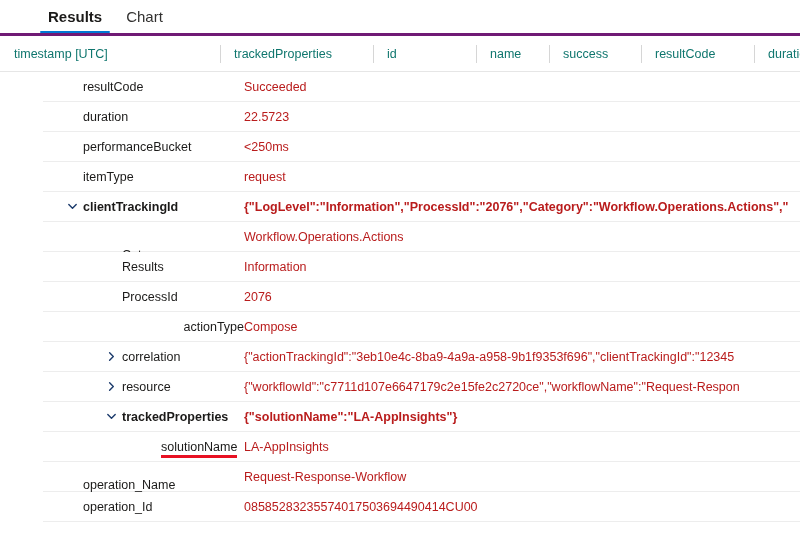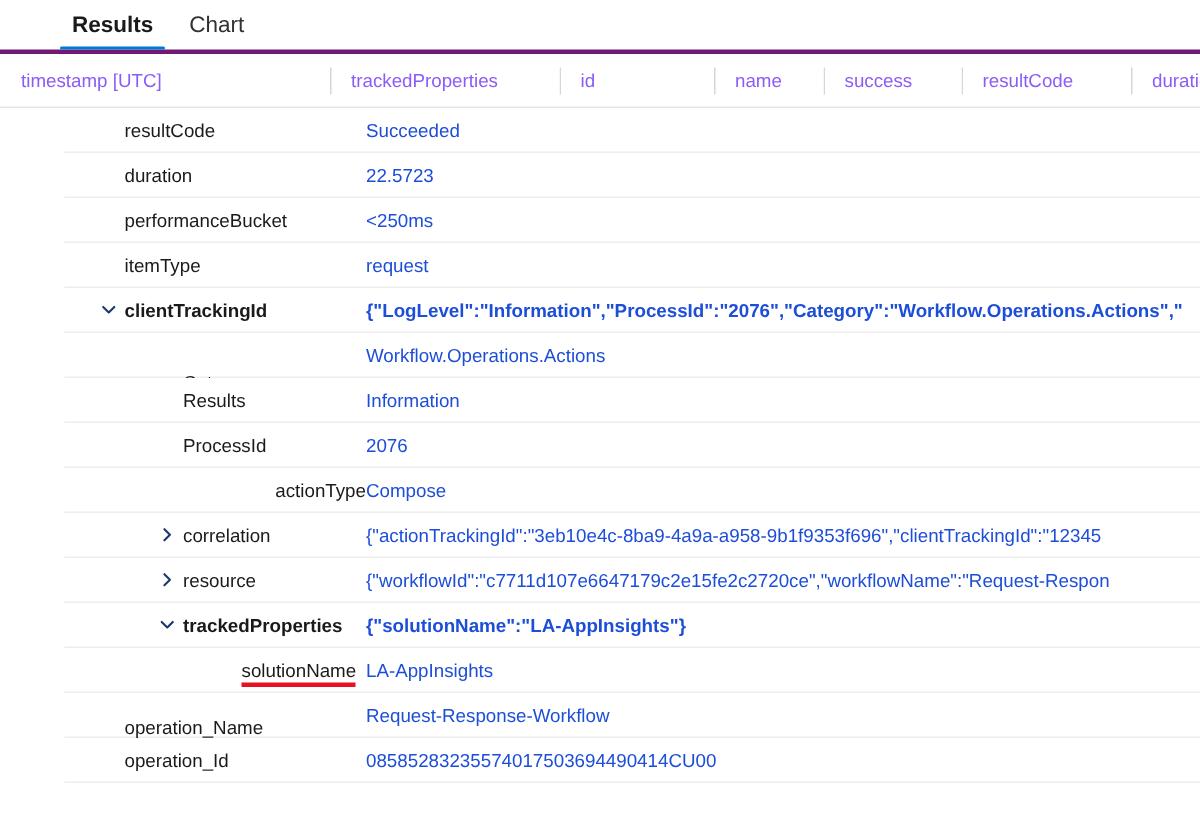--- a/index.html
+++ b/index.html
@@ -45,21 +45,21 @@
   .colheader {
     height: 36px;
     display: flex;
     align-items: center;
     border-bottom: 1px solid #e6e6e6;
     background: #ffffff;
     position: relative;
   }
   .colh {
     font-size: 12.5px;
-    color: #8b5cf6;
+    color: #0f766e;
     padding-left: 14px;
     height: 20px;
     line-height: 20px;
     display: flex;
     align-items: center;
     position: relative;
     white-space: nowrap;
     overflow: hidden;
     cursor: pointer;
   }
@@ -120,21 +120,21 @@
   .key.bold { font-weight: 700; }
   .key.underlined::after {
     content: "";
     position: absolute;
     left: 0; right: 0; bottom: -4px;
     height: 2.5px;
     background: #e81123;
   }
   .val {
     font-size: 12.5px;
-    color: #1d4ed8;
+    color: #b91c1c;
     white-space: nowrap;
     overflow: hidden;
     text-overflow: clip;
     flex: 1 1 auto;
     min-width: 0;
   }
   .val.bold { font-weight: 700; }
   .keycell { display: flex; align-items: center; }
 </style>
 </head>

